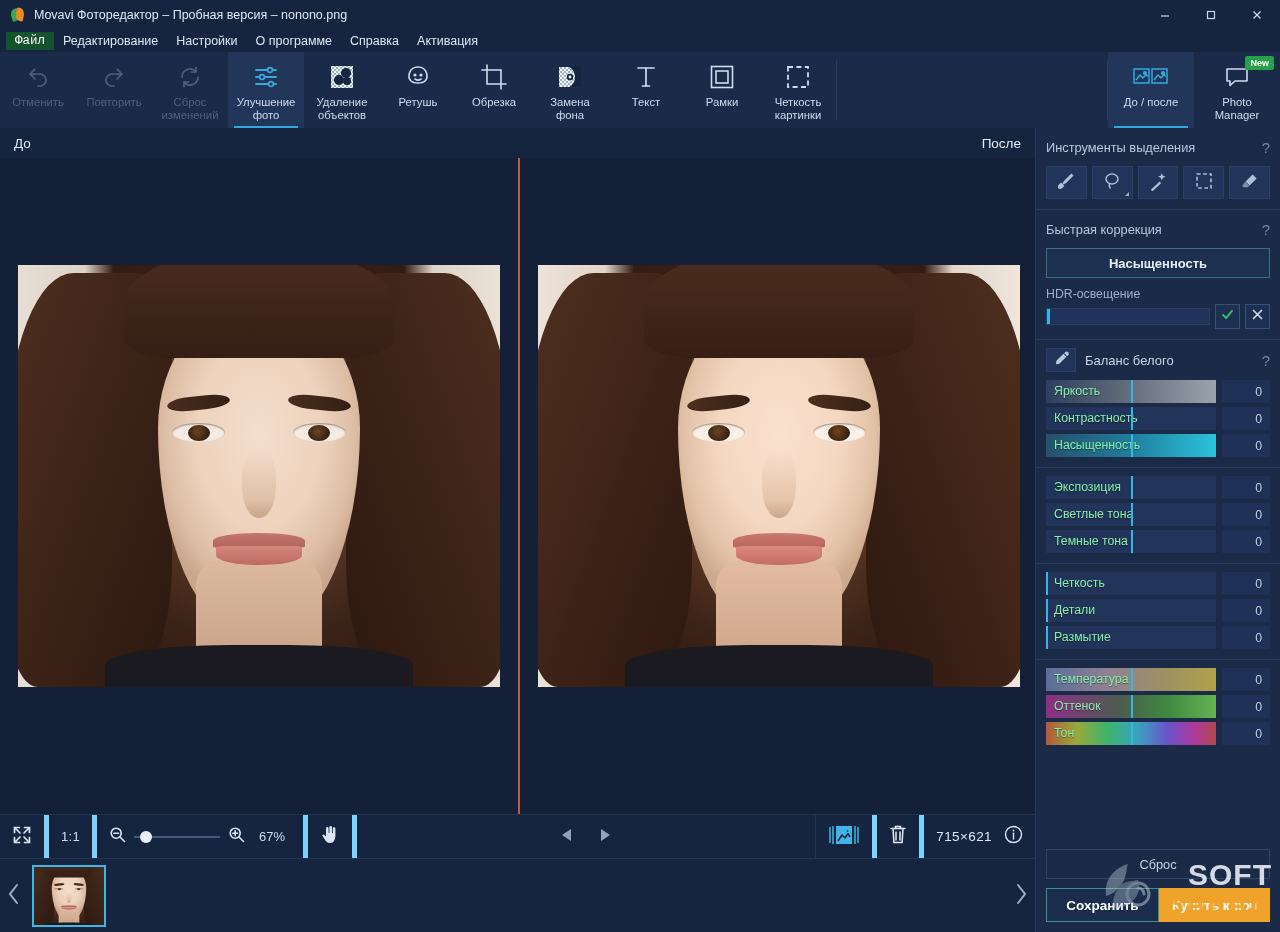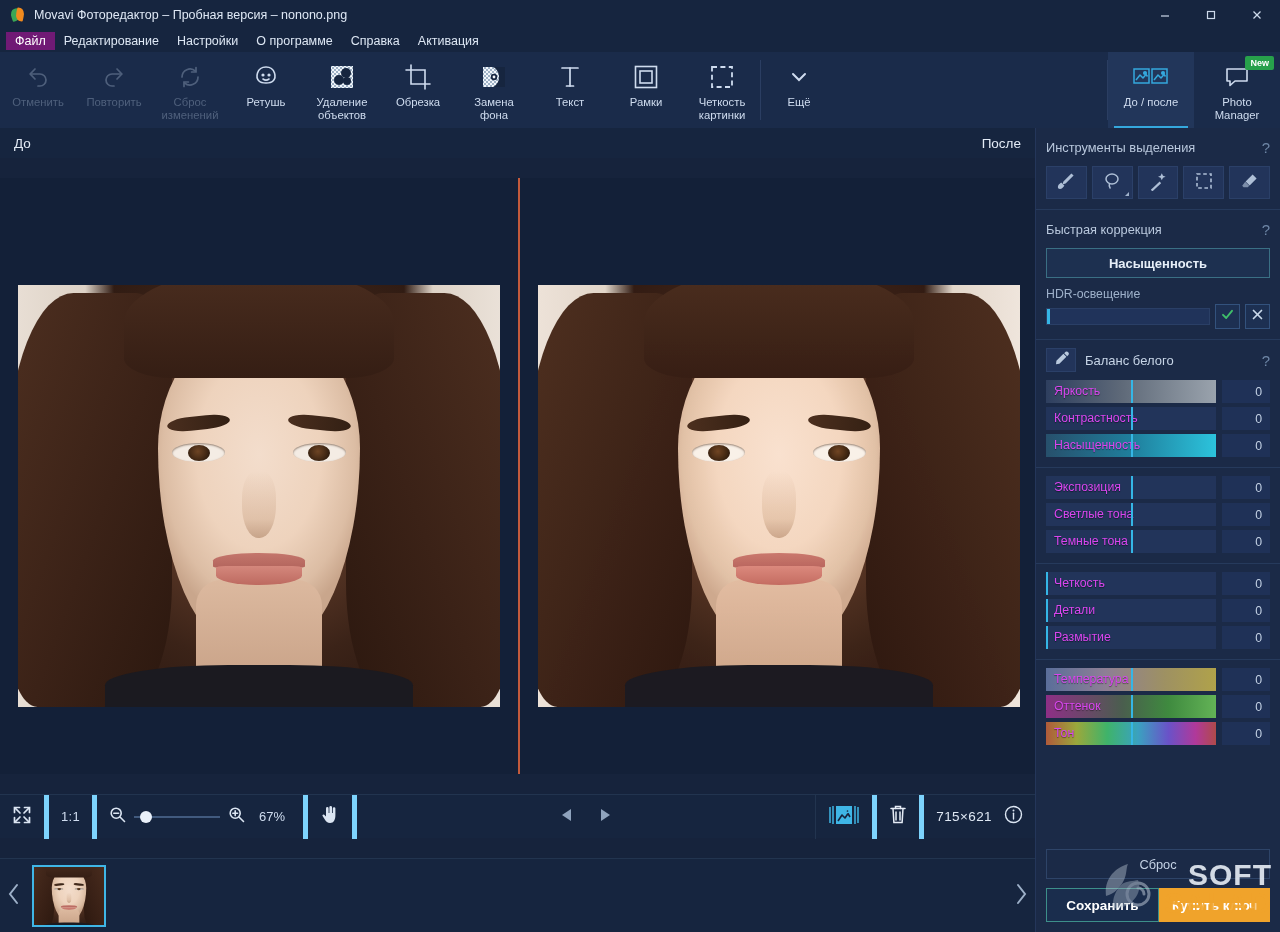--- a/index.html
+++ b/index.html
@@ -36,21 +36,21 @@
 
   
   .menubar {
     height: 22px; flex: 0 0 22px; background: #16253f; display: flex;
     align-items: center; padding-left: 6px; gap: 0;
   }
   .menu-item {
     font-size: 12.5px; color: #dde7f4; padding: 3px 9px; line-height: 1;
     white-space: nowrap;
   }
-  .menu-item.active { background: #701a75; color: #ffffff; }
+  .menu-item.active { background: #14532d; color: #ffffff; font-family: Liberation Mono, monospace; }
 
   
   .toolbar {
     height: 76px; flex: 0 0 76px; background: #1a2b4a;
     display: flex; align-items: stretch; position: relative;
   }
   .tool {
     width: 76px; display: flex; flex-direction: column; align-items: center;
     justify-content: flex-start; padding-top: 8px; position: relative;
     color: #cfdcef; text-align: center;
@@ -66,21 +66,21 @@
   .tool-sep { width: 1px; background: #2b3e62; margin: 8px 0; }
   .toolbar-right { margin-left: auto; display: flex; align-items: stretch; }
   .tool.badge-host { position: relative; }
   .newbadge {
     position: absolute; right: 6px; top: 4px; background: #27a04b; color: #fff;
     font-size: 9px; padding: 1px 5px; border-radius: 2px; line-height: 12px; font-weight: bold;
   }
 
   
   .body { flex: 1; display: flex; min-height: 0; }
-  .canvas-col { width: 1035px; display: flex; flex-direction: column; min-width: 0; gap: 20px; }
+  .canvas-col { width: 1035px; display: flex; flex-direction: column; min-width: 0; }
 
   .ba-header {
     height: 30px; flex: 0 0 30px; background: #16253f; display: flex; align-items: center;
     justify-content: space-between; padding: 0 14px; font-size: 13.5px; color: #e3ebf6;
     position: relative;
   }
   .canvas {
     flex: 1; background: #132038; position: relative; overflow: hidden;
   }
   .split-line {
@@ -255,21 +255,21 @@
   .wb-title { font-size: 13px; color: #c6d4e6; }
 
   .sliders { display: flex; flex-direction: column; gap: 4px; }
   .sl-row { display: flex; align-items: center; gap: 6px; }
   .sl-track {
     flex: 1; height: 23px; position: relative; background: #22345a; overflow: hidden;
   }
   .sl-track .fillgrad { position: absolute; inset: 0; }
   .sl-label {
     position: absolute; left: 8px; top: 0; height: 23px; line-height: 23px;
-    font-size: 12.3px; color: #d946ef; z-index: 2; white-space: nowrap;
+    font-size: 12.3px; color: #86efac; z-index: 2; white-space: nowrap;
     text-shadow: 0 1px 1px rgba(0,0,0,.45);
   }
   .sl-knob { position: absolute; top: 0; bottom: 0; width: 2px; background: #35b6e6; z-index: 3; }
   .sl-val {
     width: 48px; height: 23px; background: #1f3157; display: flex; align-items: center;
     justify-content: flex-end; padding-right: 8px; font-size: 12.3px; color: #c3d1e4;
   }
   .grad-bright { background: linear-gradient(90deg,#2e3f5f 0%, #5f6a79 45%, #9aa3ad 100%); }
   .grad-plain  { background: #22345a; }
   .grad-sat    { background: linear-gradient(90deg,#27506c 0%, #1f7e9c 50%, #2cc3dc 100%); }
@@ -381,31 +381,35 @@
           <path d="M21 13a8 8 0 0 1-13.5 5.8"></path>
             <polyline points="7,22.4 7,18 11.4,18"></polyline>
         </svg>
       </div>
       <div class="tlabel">
         <span>Сброс</span><br>
         <span>изменений</span>
       </div>
     </div>
 
-
-    <div class="tool">
-      <div class="ticon">
-        <svg width="28" height="28" viewBox="0 0 28 28" fill="none" stroke="#cfdcef" stroke-width="1.6">
-          <path d="M7 18c-2-2-2.5-5-1.5-8C6.8 6 10 4 14 4s7.2 2 8.5 6c1 3 .5 6-1.5 8-1.5 1.5-4 2-7 2s-5.5-.5-7-2z"></path>
-          <circle cx="11" cy="12" r="1.6" fill="#cfdcef" stroke="none"></circle>
-          <circle cx="17" cy="12" r="1.6" fill="#cfdcef" stroke="none"></circle>
-          <path d="M11 16c1.8 1.3 4.2 1.3 6 0" stroke-linecap="round"></path>
-        </svg>
-      </div>
-      <div class="tlabel">Ретушь</div>
+    <div class="tool selected">
+      <div class="ticon">
+        <svg width="28" height="28" viewBox="0 0 28 28" fill="none" stroke="#35a8dd" stroke-width="1.8" stroke-linecap="round">
+          <line x1="4" y1="7" x2="24" y2="7"></line>
+            <circle cx="18" cy="7" r="2.4" fill="#1a2b4a"></circle>
+          <line x1="4" y1="14" x2="24" y2="14"></line>
+            <circle cx="10" cy="14" r="2.4" fill="#1a2b4a"></circle>
+          <line x1="4" y1="21" x2="24" y2="21"></line>
+            <circle cx="19" cy="21" r="2.4" fill="#1a2b4a"></circle>
+        </svg>
+      </div>
+      <div class="tlabel">
+        <span>Улучшение</span><br>
+        <span>фото</span>
+      </div>
     </div>
 
     <div class="tool">
       <div class="ticon">
         <svg width="28" height="28" viewBox="0 0 28 28">
           <defs>
             <pattern id="chk" width="4" height="4" patternUnits="userSpaceOnUse">
               <rect width="4" height="4" fill="#f2f6fb"></rect>
               <rect width="2" height="2" fill="#9fb2c6"></rect>
               <rect x="2" y="2" width="2" height="2" fill="#9fb2c6"></rect>
@@ -418,20 +422,32 @@
         </svg>
       </div>
       <div class="tlabel">
         <span>Удаление</span><br>
         <span>объектов</span>
       </div>
     </div>
 
     <div class="tool">
       <div class="ticon">
+        <svg width="28" height="28" viewBox="0 0 28 28" fill="none" stroke="#cfdcef" stroke-width="1.6">
+          <path d="M7 18c-2-2-2.5-5-1.5-8C6.8 6 10 4 14 4s7.2 2 8.5 6c1 3 .5 6-1.5 8-1.5 1.5-4 2-7 2s-5.5-.5-7-2z"></path>
+          <circle cx="11" cy="12" r="1.6" fill="#cfdcef" stroke="none"></circle>
+          <circle cx="17" cy="12" r="1.6" fill="#cfdcef" stroke="none"></circle>
+          <path d="M11 16c1.8 1.3 4.2 1.3 6 0" stroke-linecap="round"></path>
+        </svg>
+      </div>
+      <div class="tlabel">Ретушь</div>
+    </div>
+
+    <div class="tool">
+      <div class="ticon">
         <svg width="28" height="28" viewBox="0 0 28 28" fill="none" stroke="#cfdcef" stroke-width="1.6" stroke-linecap="round">
           <path d="M7 2v19h19"></path>
             <path d="M2 7h19v19"></path>
         </svg>
       </div>
       <div class="tlabel">Обрезка</div>
     </div>
 
     <div class="tool">
       <div class="ticon">
@@ -476,28 +492,20 @@
         </svg>
       </div>
       <div class="tlabel">
         <span>Четкость</span><br>
         <span>картинки</span>
       </div>
     </div>
 
     <div class="tool-sep"></div>
 
-    <div class="tool">
-      <div class="ticon">
-        <svg width="22" height="22" viewBox="0 0 22 22" fill="none" stroke="#cfdcef" stroke-width="2" stroke-linecap="round">
-          <polyline points="5,8 11,14 17,8"></polyline>
-        </svg>
-      </div>
-      <div class="tlabel">Ещё</div>
-    </div>
 
     <div class="toolbar-right">
       <div class="tool-sep"></div>
 
       <div class="tool selected wide">
         <div class="ticon">
           <svg width="36" height="24" viewBox="0 0 36 24" fill="none" stroke="#35a8dd" stroke-width="1.5">
             <rect x="1" y="4" width="15" height="14"></rect>
             <polyline points="3,15 7,10 10,13 13,9.5 14.5,11.5" stroke-linejoin="round"></polyline>
             <circle cx="12" cy="8" r="1.3" fill="#35a8dd"></circle>

